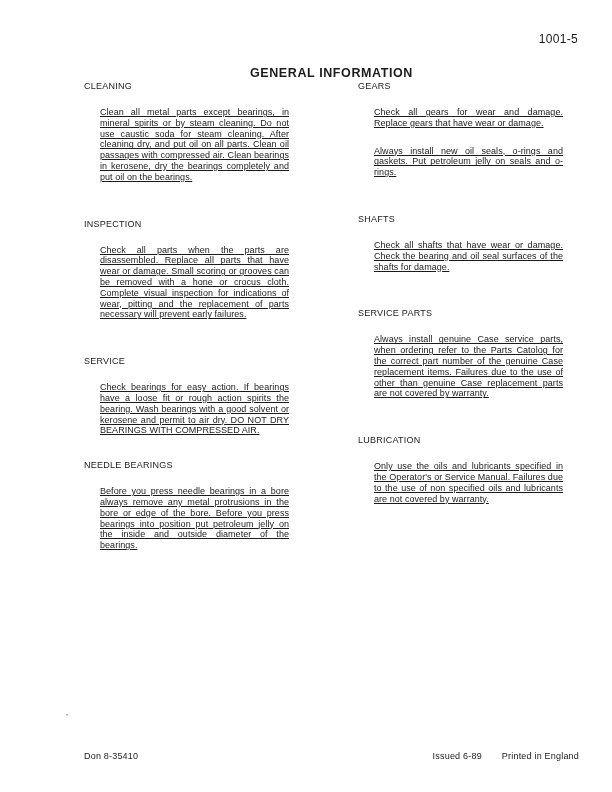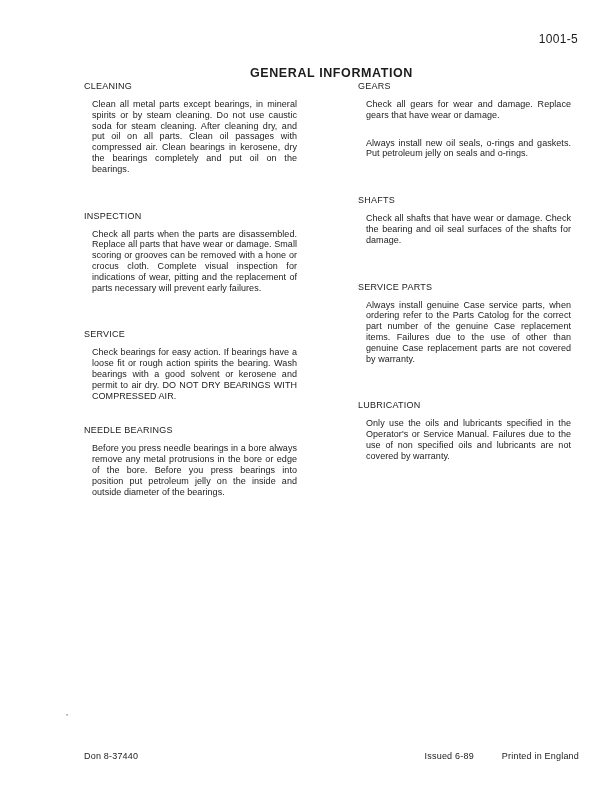--- a/index.html
+++ b/index.html
@@ -46,44 +46,45 @@
   .mb-lg { margin-bottom: 36px; }
   h2.sec-heading {
     font-size: 9px;
     font-weight: normal;
     letter-spacing: 0.25px;
     margin: 0 0 8px 0;
   }
   p.sec-body {
     font-size: 9px;
     line-height: 10.8px;
-    margin: 8px;
+    margin: 16px;
     text-align: justify;
     letter-spacing: 0.05px;
+    text-decoration: underline;
   }
   .stray-mark {
     position: absolute;
     left: 66px;
     top: 712px;
     font-size: 9px;
     color: #555;
   }
   .footer {
     position: absolute;
     left: 84px;
     right: 33px;
     top: 751px;
     display: flex;
     justify-content: space-between;
     font-size: 9px;
     letter-spacing: 0.2px;
   }
   .footer-right {
     display: flex;
-    gap: 28px;
+    gap: 20px;
     align-items: flex-end;
   }
 </style>
 </head>
 <body>
 
 <div>
 
   <div class="page-number">1001-5</div>
 
@@ -130,20 +131,20 @@
         <h2 class="sec-heading">LUBRICATION</h2>
         <p class="sec-body">Only use the oils and lubricants specified in the Operator's or Service Manual. Failures due to the use of non specified oils and lubricants are not covered by warranty.</p>
       </section>
     </div>
 
   </div>
 
   <div class="stray-mark">’</div>
 
   <div class="footer">
-    <div>Don 8-37440</div>
+    <div>Don 8-35410</div>
     <div class="footer-right">
       <span>Issued 6-89</span>
       <span>Printed in England</span>
     </div>
   </div>
 
 </div>
 
 </body></html>

